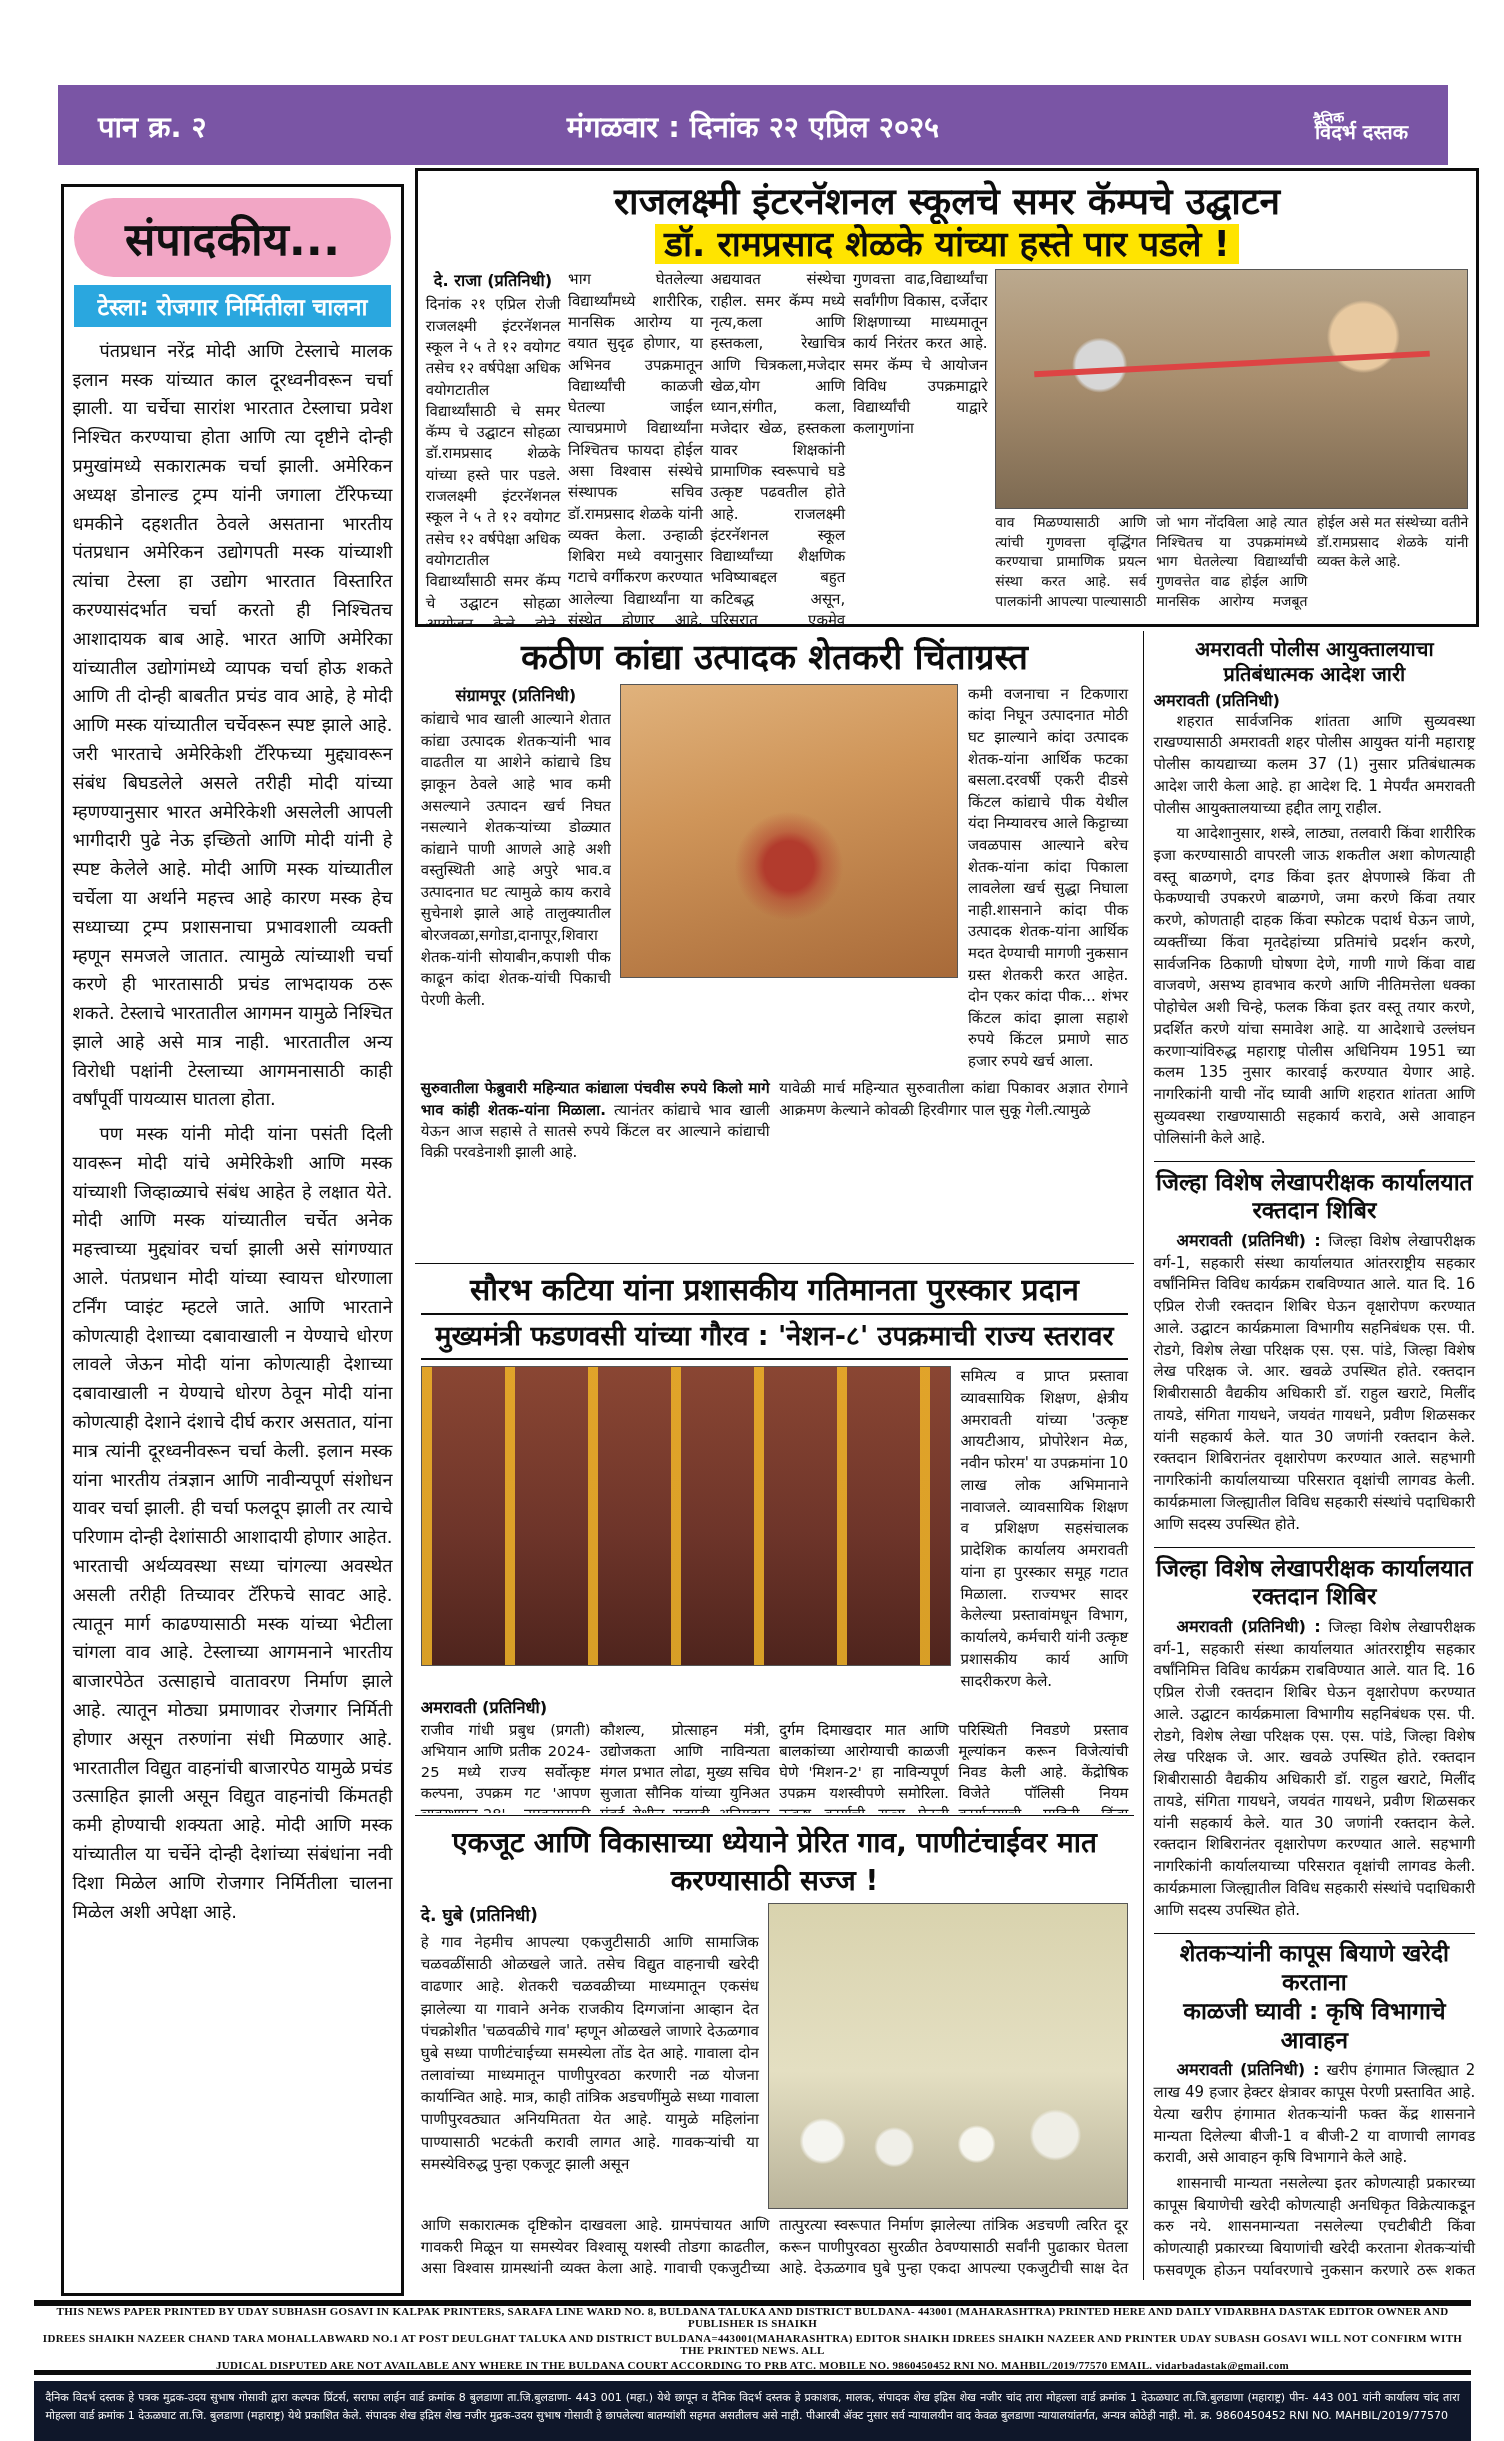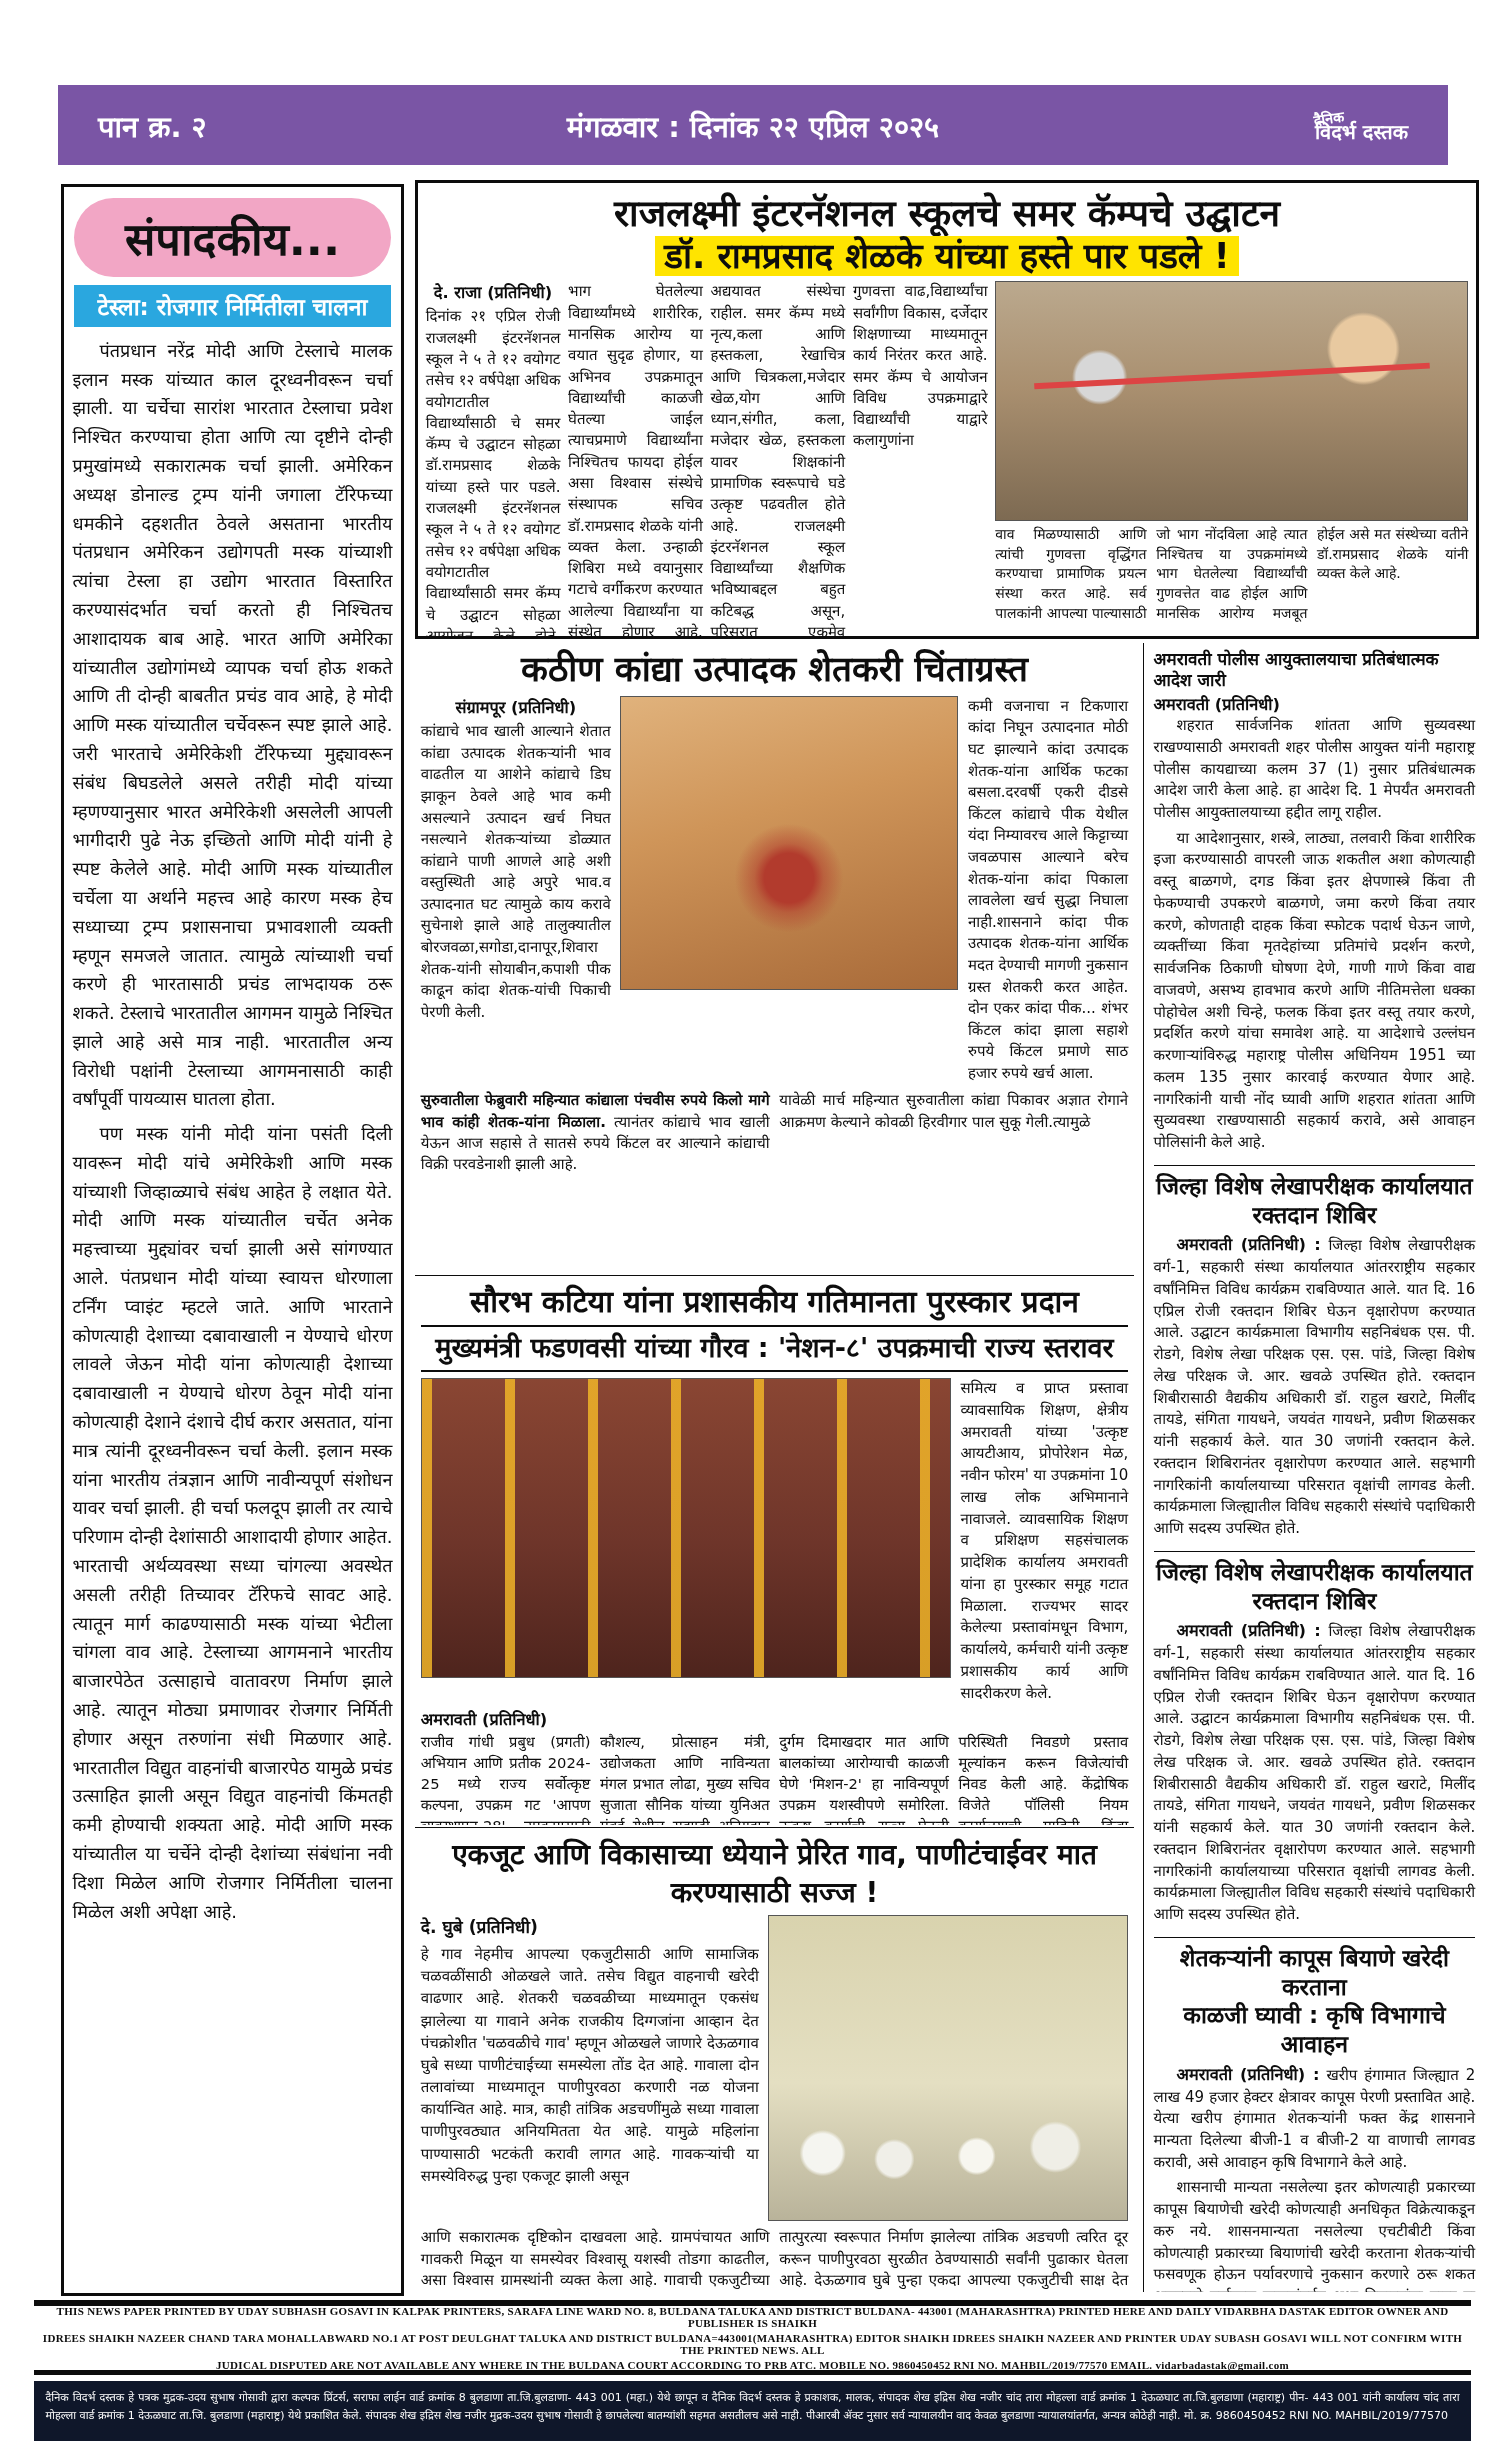--- a/index.html
+++ b/index.html
@@ -28,21 +28,21 @@
     background:#f2a6c5;border-radius:40px;height:79px;display:flex;align-items:center;justify-content:center;
     font-size:45px;font-weight:bold;color:#111;margin:1.9px 1.9px 7.7px 1.9px;
   }
   .ed-topic{
     background:#2aa7df;color:#fff;font-size:23px;font-weight:bold;height:42px;
     display:flex;align-items:center;justify-content:center;margin:0 1.9px 9.6px 1.9px;
   }
   .ed-body{font-size:18px;line-height:1.6;text-align:justify;}
   .ed-body p{margin:0 0 5.8px 0;text-indent:27px;}
   
-  .main{left:415px;top:180px;width:1064px;height:2112px;}
+  .main{left:415px;top:168px;width:1064px;height:2112px;}
   
   .art1{position:absolute;left:0;top:0;width:1064px;height:459px;border:3.8px solid #0c0c0c;padding:5.8px 7.7px;overflow:hidden;}
   .art1 h1{margin:3.8px 0 1.9px 0;text-align:center;font-size:37px;line-height:1.15;}
   .art1 h2{margin:1.9px 0 5.8px 0;text-align:center;font-size:35px;line-height:1.1;}
   .art1 h2 .hl{background:#ffe400;padding:0 9.6px;}
   .art1-row{display:flex;gap:7.7px;}
   .a1col{flex:1;font-size:15px;line-height:1.42;text-align:justify;}
   .byline{font-weight:bold;font-size:16.3px;text-align:center;margin-bottom:1.9px;}
   .a1right{width:473px;flex:none;}
   .photo{width:100%;position:relative;border:1px solid #555;}
@@ -63,21 +63,21 @@
      radial-gradient(circle at 50% 62%, #b23b2d 0 10%, rgba(178,59,45,.5) 14%, transparent 22%),
      linear-gradient(165deg,#e0b27c 0%,#cf9559 40%,#a86a39 100%);}
   .onion-bottom{display:flex;gap:9.6px;margin-top:5.8px;}
   .onion-bottom div{flex:1;font-size:15px;line-height:1.42;text-align:justify;}
   .on-bold{font-weight:bold;}
   
   .rail{position:absolute;left:728px;top:463px;width:336px;height:1649px;border-left:1.9px solid #0c0c0c;
         padding:1.9px 3.8px 0 9.6px;overflow:hidden;}
   .rail section{border-bottom:1.9px solid #0c0c0c;padding:3.8px 0 7.7px 0;}
   .rail section:last-child{border-bottom:none;}
-  .rail h4{margin:0 0 1.9px 0;font-size:17px;line-height:1.25;}
+  .rail h4{margin:0 0 1.9px 0;font-size:20px;line-height:1.25;text-align:center;}
   .rail h5{margin:1.9px 0 3.8px 0;font-size:23px;line-height:1.25;text-align:center;}
   .rail .rbody{font-size:15px;line-height:1.45;text-align:justify;}
   .rail .rbody p{margin:0 0 3.8px 0;text-indent:23px;}
   .rbyline{font-weight:bold;font-size:16.3px;}
   
   .award{position:absolute;left:0;top:1095px;width:719px;height:550px;padding:1.9px 5.8px;overflow:hidden;border-top:1.9px solid #0c0c0c;}
   .award h3{margin:1.9px 0;text-align:center;font-size:30px;border-bottom:2.9px solid #0c0c0c;padding-bottom:3.8px;}
   .award h4{margin:1.9px 0 5.8px 0;text-align:center;font-size:27px;border-bottom:2.9px solid #0c0c0c;padding-bottom:4.8px;}
   .award-row{display:flex;gap:9.6px;}
   .photo-award{width:530px;height:300px;flex:none;background:

